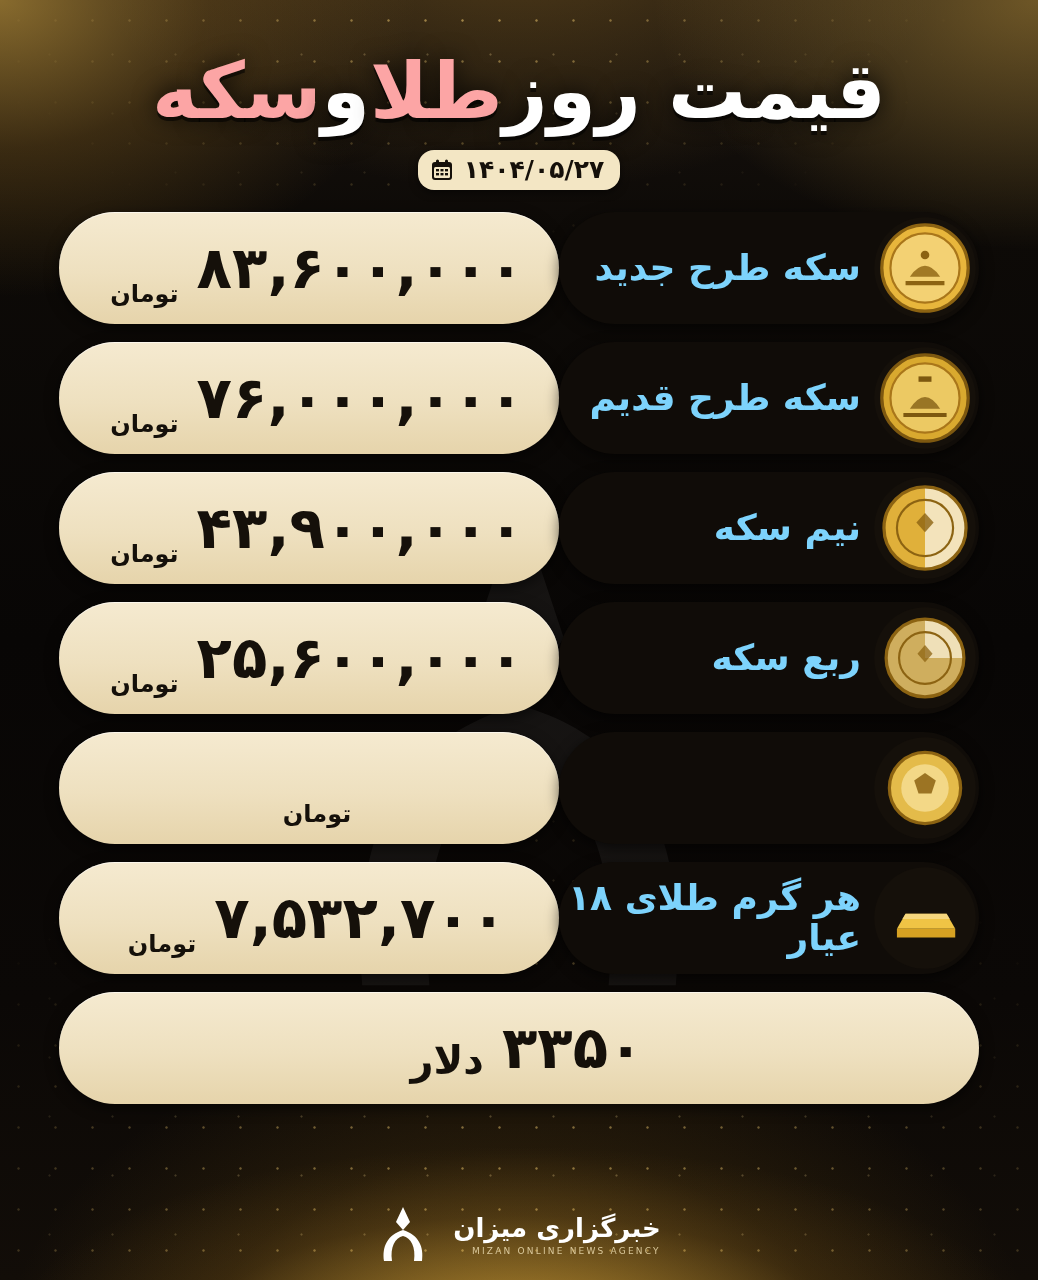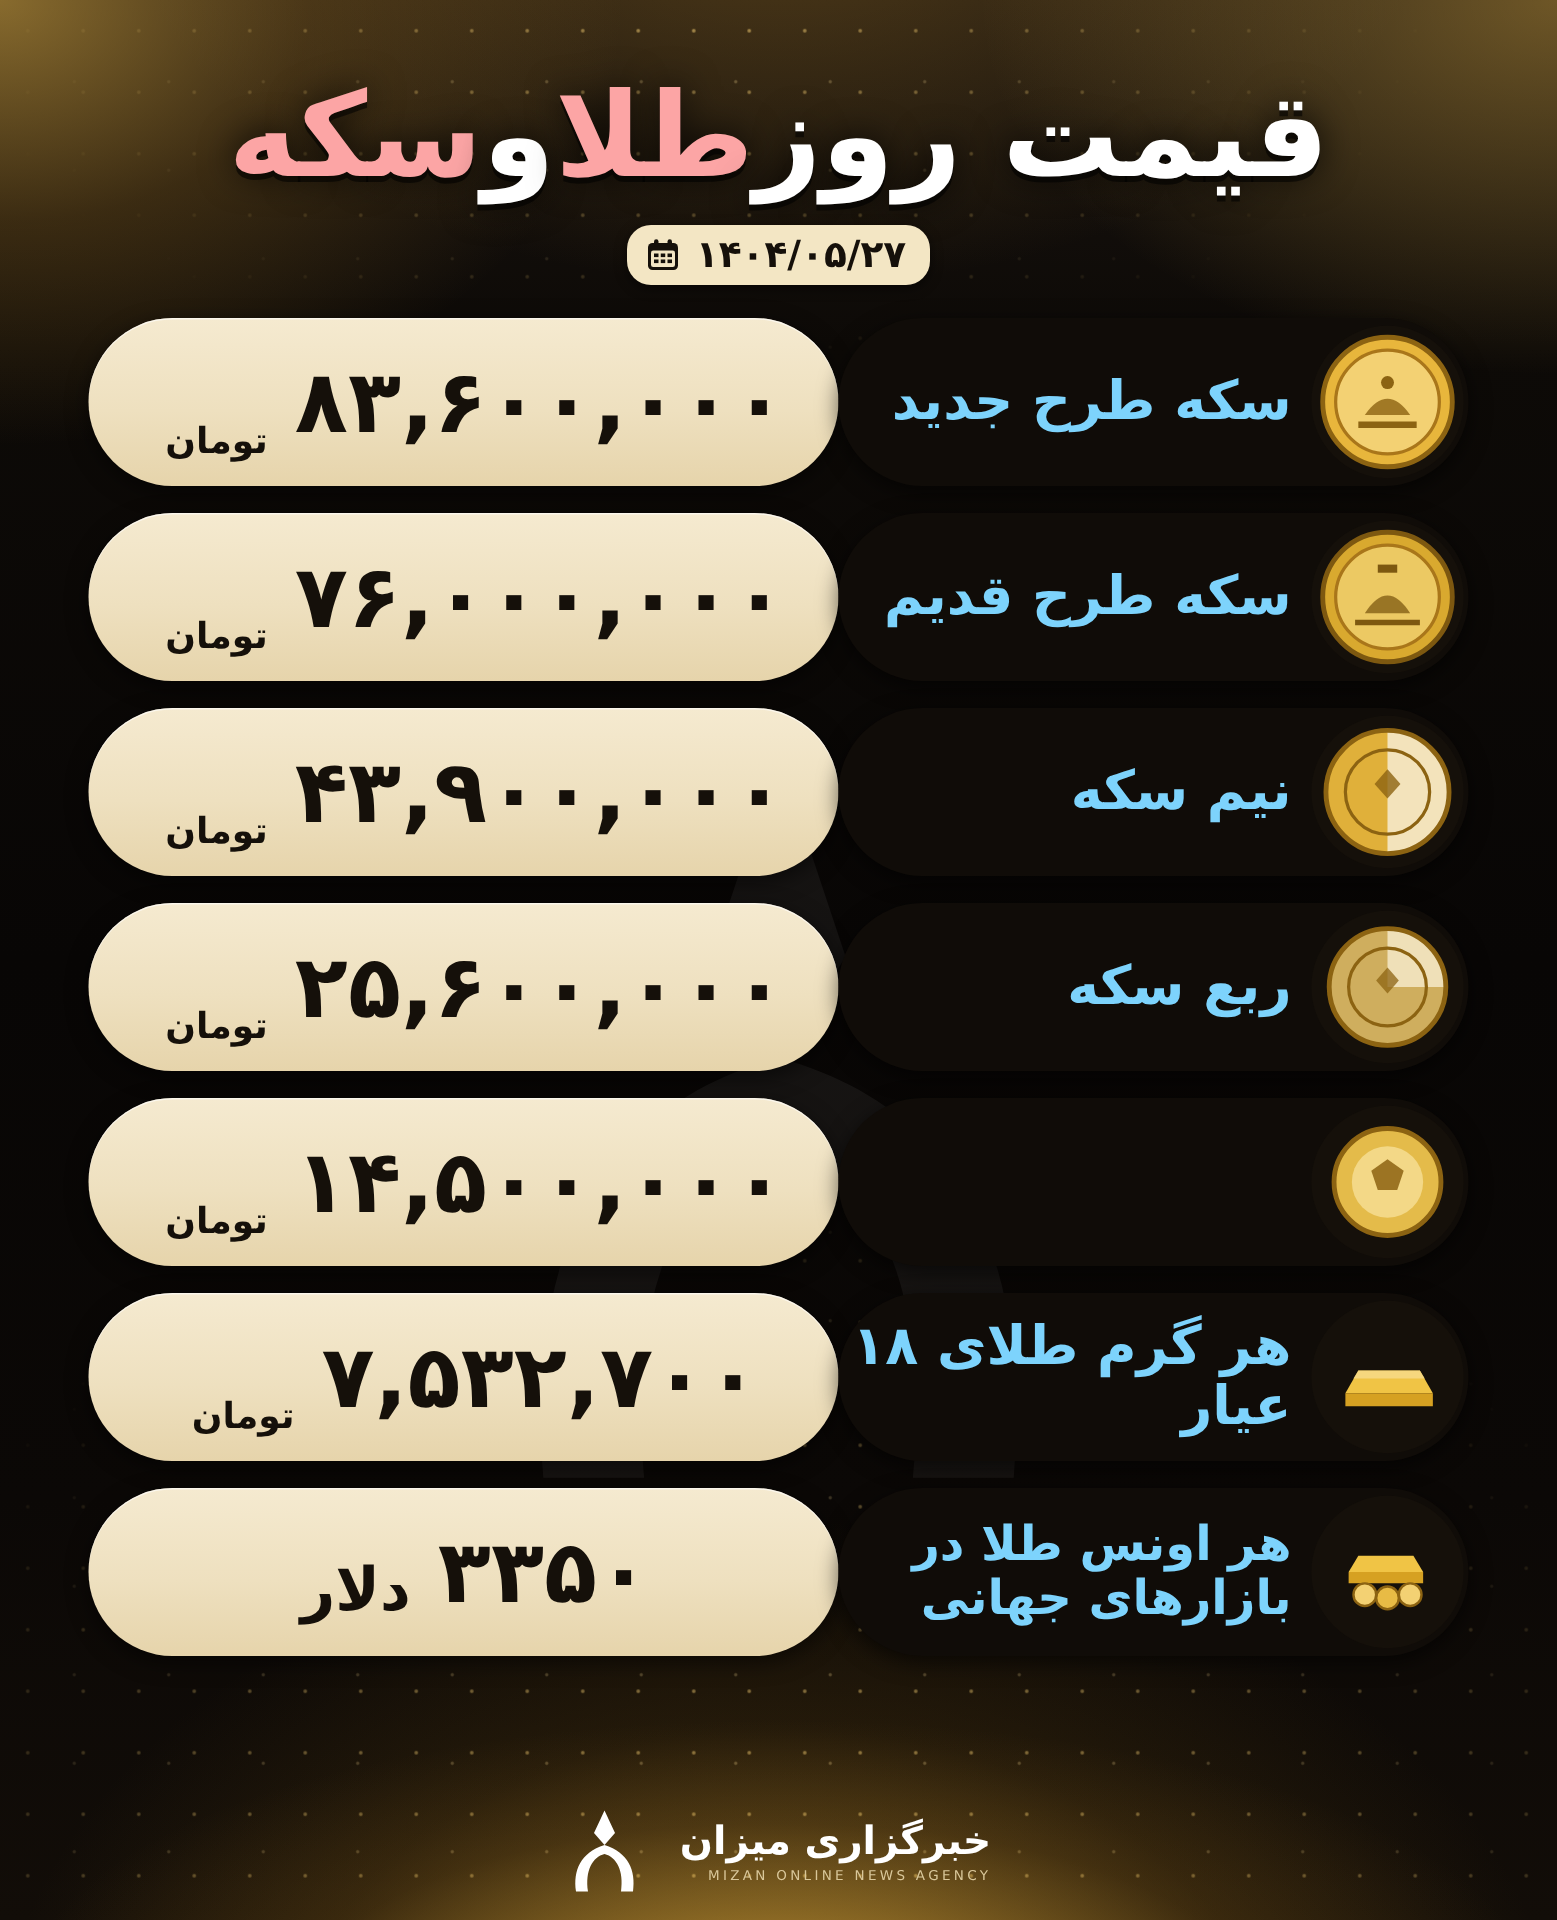--- a/index.html
+++ b/index.html
@@ -405,21 +405,20 @@
           <circle cx="50" cy="50" r="33" fill="#e4bb4a"></circle>
           <circle cx="50" cy="50" r="33" fill="none" stroke="#8c6312" stroke-width="3"></circle>
           <circle cx="50" cy="50" r="22" fill="#f3d887"></circle>
           <path d="M50 36 l10 7 -4 12 h-12 l-4 -12 z" fill="#8c6312" opacity=".85"></path>
         </svg>
       </span>
     </div>
     <div class="pill">
       <div class="pill-texture"></div>
       <div class="price-area">
-        <span class="price-number">۱۴,۵۰۰,۰۰۰</span>
         <span class="price-unit">تومان</span>
       </div>
     </div>
   </div>
 
   <div class="row">
     <div class="label-wrap">
       <span class="label-text">هر گرم طلای ۱۸ عیار</span>
       <span class="coin">
         <svg viewBox="0 0 100 100" aria-hidden="true">
@@ -433,37 +432,20 @@
     <div class="pill">
       <div class="pill-texture"></div>
       <div class="price-area">
         <span class="price-number">۷,۵۳۲,۷۰۰</span>
         <span class="price-unit">تومان</span>
       </div>
     </div>
   </div>
 
   <div class="row two-line ounce">
-    <div class="label-wrap">
-      <span class="label-text">هر اونس طلا در
-بازارهای جهانی</span>
-      <span class="coin">
-        <svg viewBox="0 0 100 100" aria-hidden="true">
-          <circle cx="50" cy="50" r="47" fill="#15100a"></circle>
-          <path d="M26 50 l6 -10 h34 l6 10 z" fill="#f0c445"></path>
-          <path d="M26 50 h46 v7 H26z" fill="#d6a122"></path>
-          <circle cx="36" cy="64" r="7" fill="#f3d173"></circle>
-          <circle cx="50" cy="66" r="7" fill="#e8bb45"></circle>
-          <circle cx="64" cy="64" r="7" fill="#f3d173"></circle>
-          <circle cx="36" cy="64" r="7" fill="none" stroke="#8c6312" stroke-width="1.5"></circle>
-          <circle cx="50" cy="66" r="7" fill="none" stroke="#8c6312" stroke-width="1.5"></circle>
-          <circle cx="64" cy="64" r="7" fill="none" stroke="#8c6312" stroke-width="1.5"></circle>
-        </svg>
-      </span>
-    </div>
     <div class="pill">
       <div class="pill-texture"></div>
       <div class="price-area">
         <span class="price-number">۳۳۵۰</span>
         <span class="price-unit">دلار</span>
       </div>
     </div>
   </div>
 
 </div>

